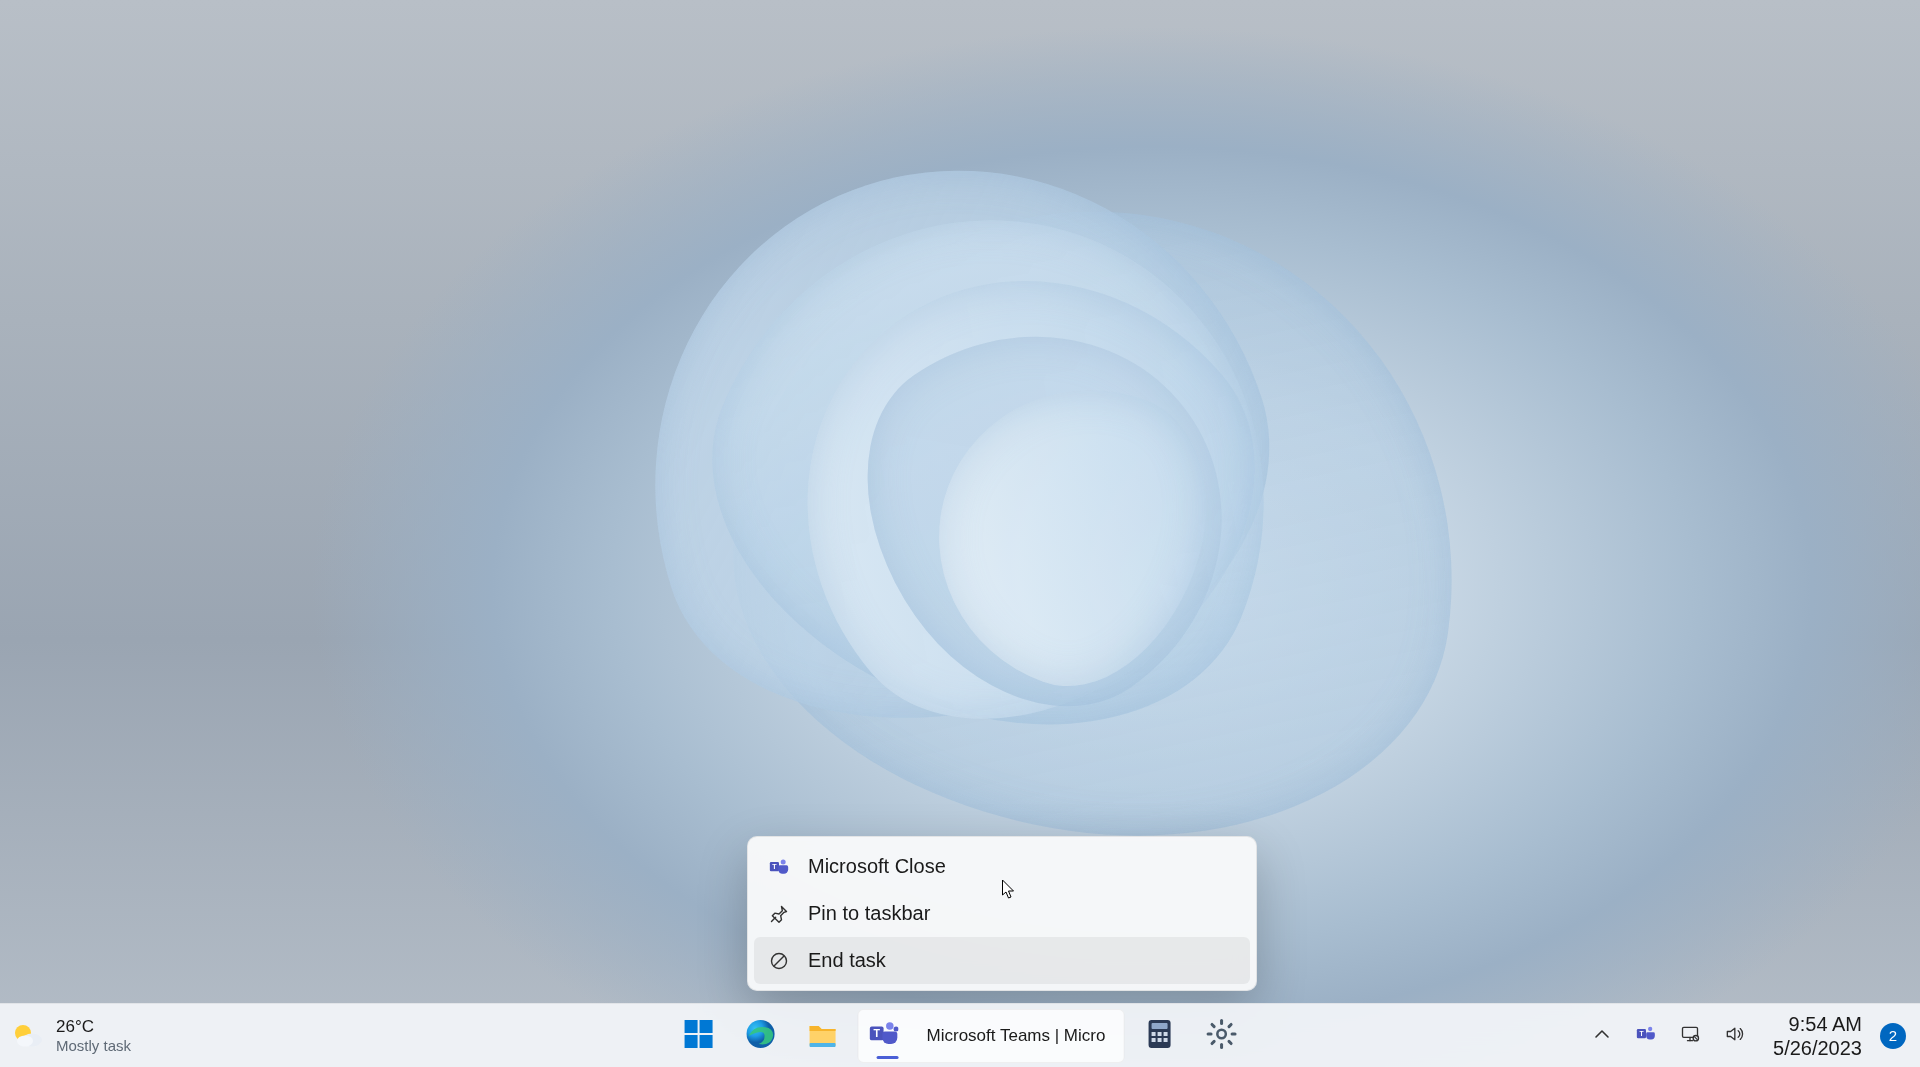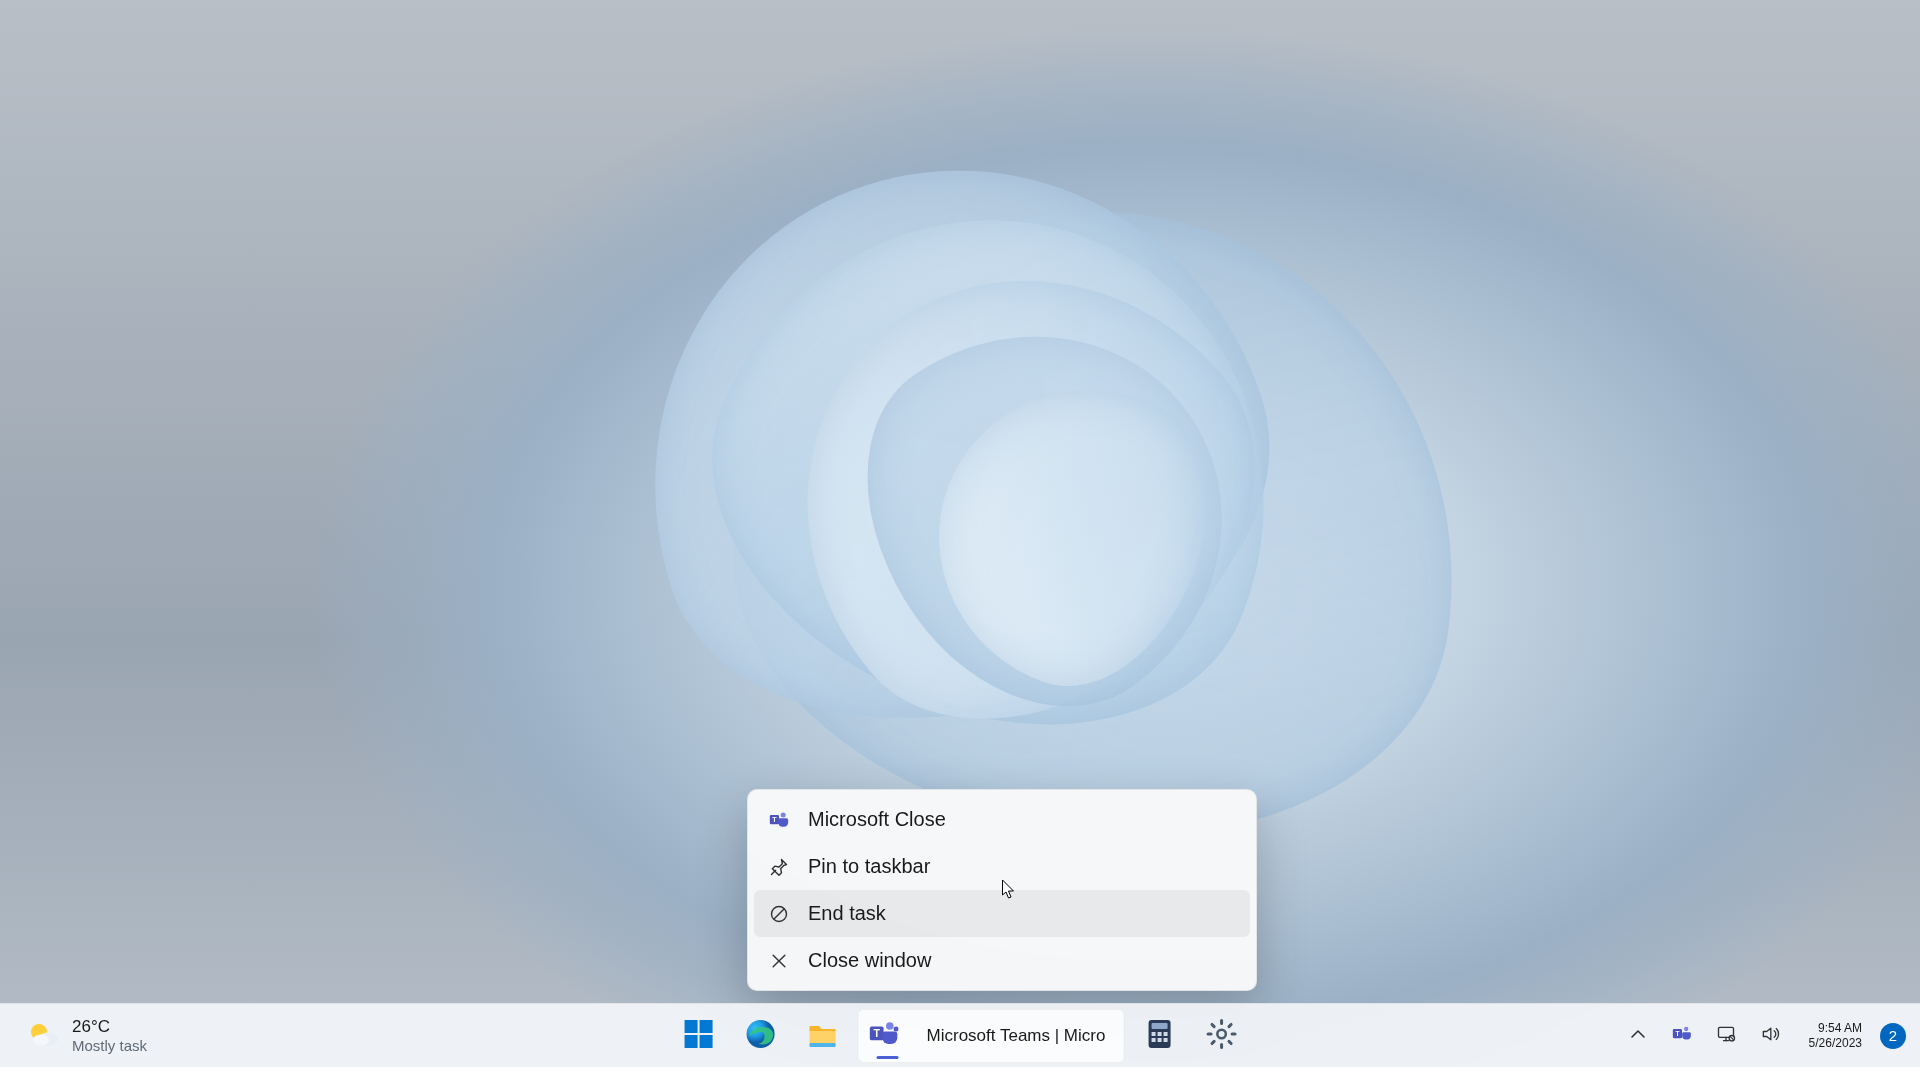--- a/index.html
+++ b/index.html
@@ -66,23 +66,23 @@
     height: 64px;
     background: rgba(243,245,248,0.92);
     border-top: 1px solid rgba(0,0,0,0.05);
     display: flex;
     align-items: center;
     backdrop-filter: blur(20px);
   }
   
   .tb-left {
     display: flex;
-    align-items: flex-start;
+    align-items: center;
     gap: 12px;
-    padding-left: 26px;
+    padding-left: 10px;
     min-width: 300px;
   }
   .weather-icon { width: 34px; height: 34px; }
   .weather-text { display: flex; flex-direction: column; line-height: 1.15; }
   .weather-temp { font-size: 17px; color: #1a1a1a; }
   .weather-desc { font-size: 15px; color: #5f6a76; }
 
   .tb-center {
     position: absolute;
     left: 50%;
@@ -141,21 +141,21 @@
     border-radius: 5px;
   }
   .tray-btn svg { width: 20px; height: 20px; }
   
   .datetime {
     display: flex;
     flex-direction: column;
     align-items: flex-end;
     line-height: 1.2;
     padding: 0 8px 0 14px;
-    font-size: 12px;
+    font-size: 20px;
     color: #1a1a1a;
   }
   .notif-badge {
     width: 26px; height: 26px;
     border-radius: 50%;
     background: #0067c0;
     color: #fff;
     font-size: 15px;
     display: flex; align-items: center; justify-content: center;
     margin-left: 4px;
@@ -206,29 +206,20 @@
     <span>Pin to taskbar</span>
   </div>
   <div class="menu-item hovered">
     <span class="menu-icon">
       <svg viewBox="0 0 24 24" fill="none" stroke="#323232" stroke-width="1.7">
           <circle cx="12" cy="12" r="9"></circle>
           <line x1="6" y1="18" x2="18" y2="6"></line>
         </svg>
     </span>
     <span>End task</span>
-  </div>
-  <div class="menu-item">
-    <span class="menu-icon">
-      <svg viewBox="0 0 24 24" fill="none" stroke="#323232" stroke-width="1.7" stroke-linecap="round">
-          <line x1="5" y1="5" x2="19" y2="19"></line>
-          <line x1="19" y1="5" x2="5" y2="19"></line>
-        </svg>
-    </span>
-    <span>Close window</span>
   </div>
 </div>
 
 <svg class="cursor" viewBox="0 0 14 22">
   <path d="M1 1 L1 16 L4.5 13 L7 19 L9.5 18 L7 12 L12 12 Z" fill="#fff" stroke="#000" stroke-width="1"></path>
 </svg>
 
 <div class="taskbar">
 
   <div class="tb-left">

